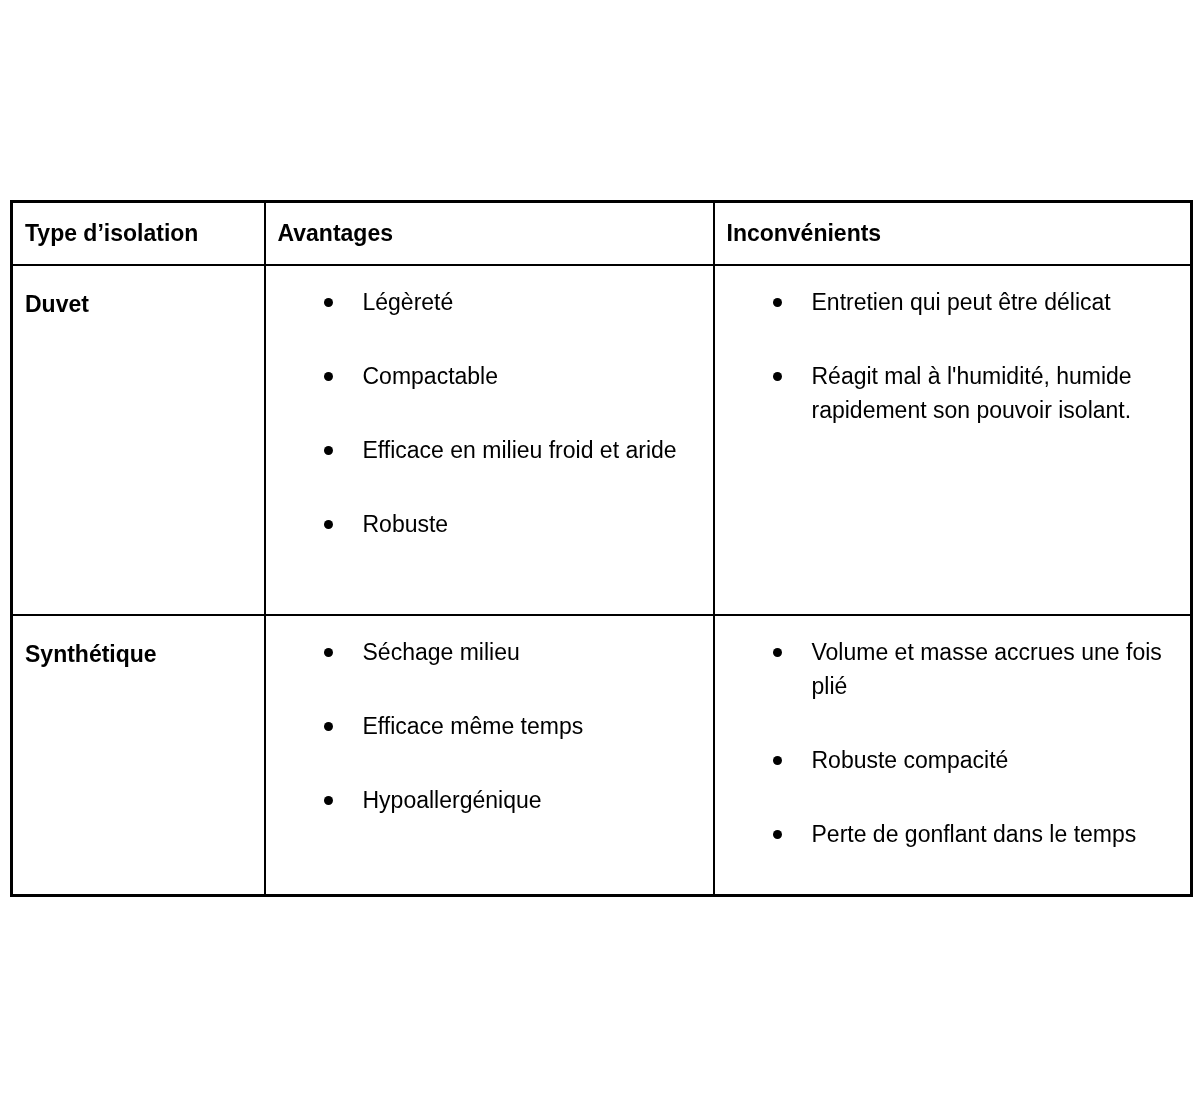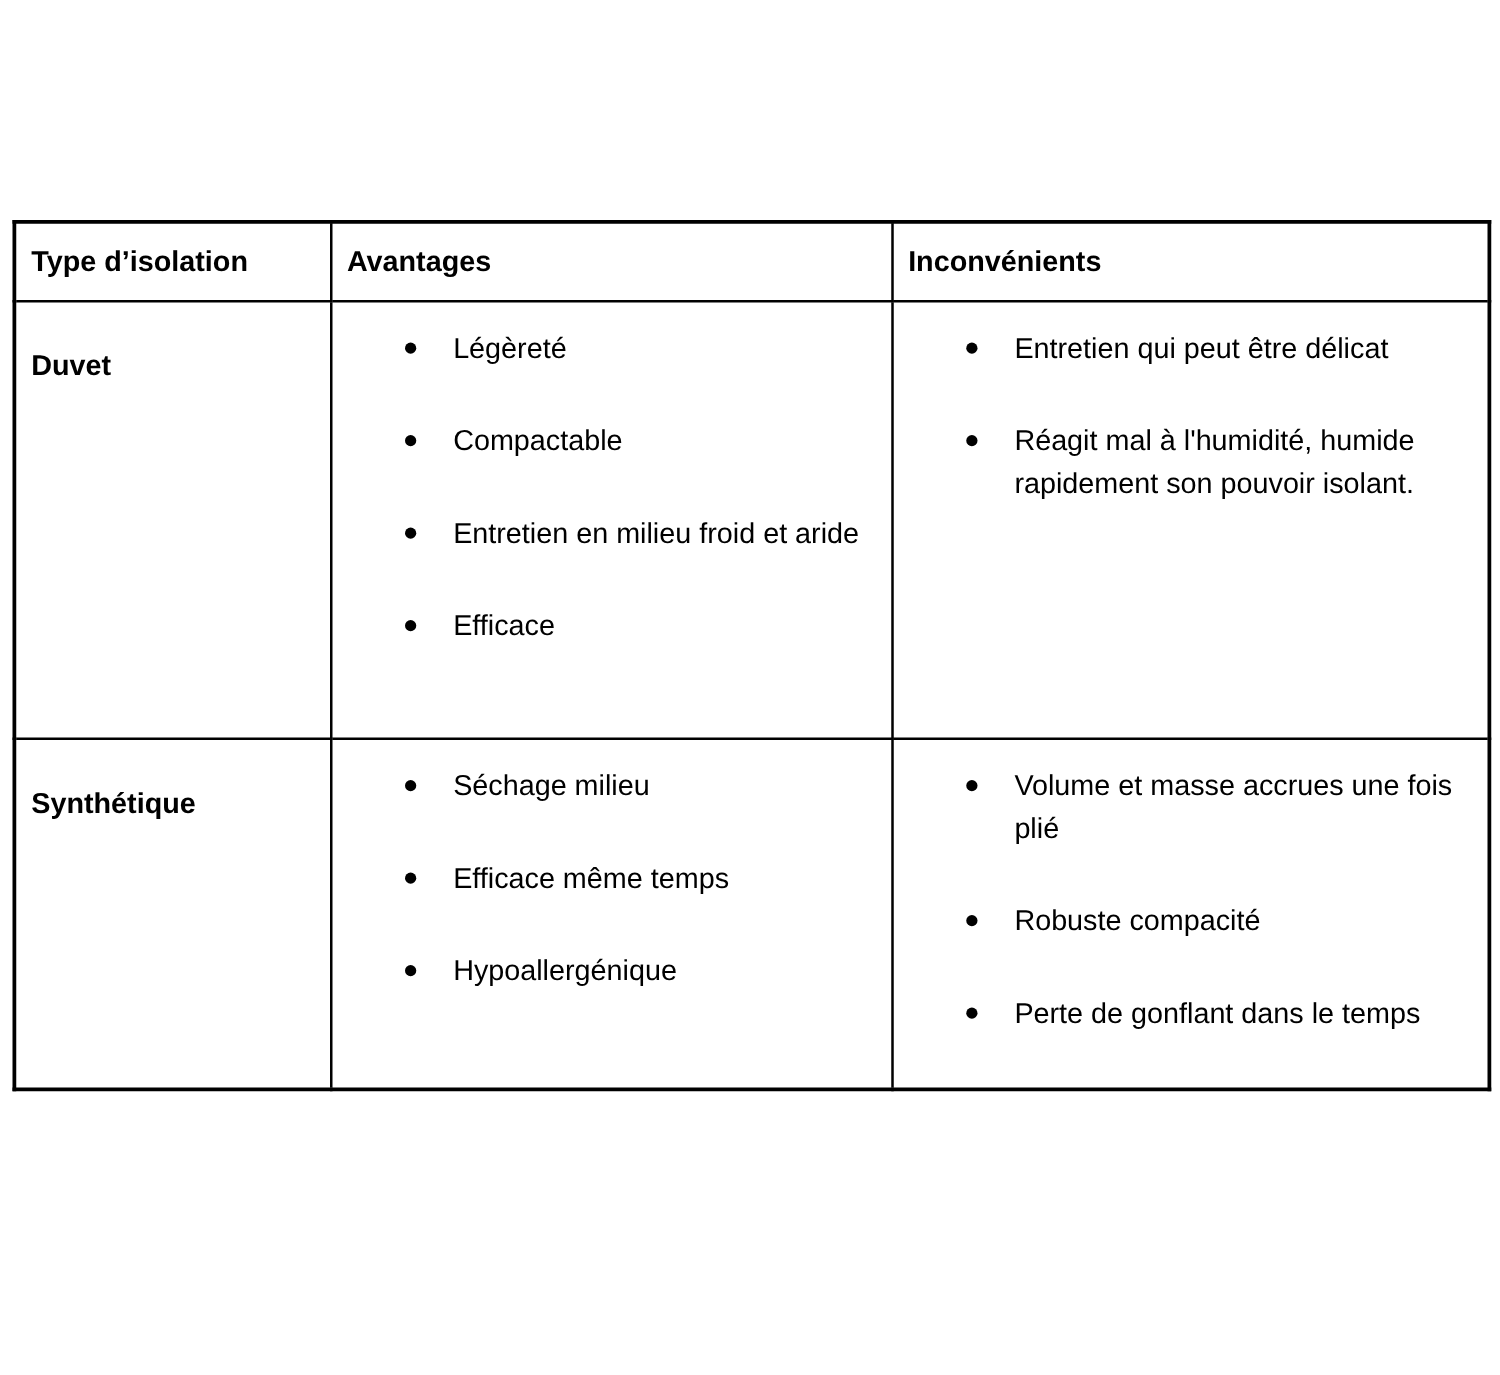--- a/index.html
+++ b/index.html
@@ -16,21 +16,21 @@
     position: relative;
     width: 1200px;
     height: 1100px;
     background: #ffffff;
     overflow: hidden;
   }
 
   table.comparison {
     position: absolute;
     left: 10px;
-    top: 176px;
+    top: 200px;
     width: 1180px;
     border-collapse: collapse;
     table-layout: fixed;
     border: 3px solid #000000;
   }
 
   table.comparison th,
   table.comparison td {
     border: 2px solid #000000;
     font-size: 23px;
@@ -41,21 +41,21 @@
 
   table.comparison th {
     font-weight: bold;
     height: 63px;
     padding: 0 14px 0 12px;
     vertical-align: middle;
   }
 
   td.type-cell {
     font-weight: bold;
-    padding: 33px 12px 0 12px;
+    padding: 21px 12px 0 12px;
   }
 
   tr.row-duvet td { height: 350px; }
   tr.row-synthetique td { height: 281px; }
 
   td.list-cell {
     padding: 19px 15px 0 0;
   }
 
   ul.bullet-list {
@@ -101,22 +101,22 @@
         <th>Inconvénients</th>
       </tr>
     </thead>
     <tbody>
       <tr class="row-duvet">
         <td class="type-cell">Duvet</td>
         <td class="list-cell">
           <ul class="bullet-list">
               <li class="bullet-item">Légèreté</li>
               <li class="bullet-item">Compactable</li>
-              <li class="bullet-item">Entretien en milieu froid et aride</li>
-              <li class="bullet-item">Efficace</li>
+              <li class="bullet-item">Efficace en milieu froid et aride</li>
+              <li class="bullet-item">Robuste</li>
             </ul>
         </td>
         <td class="list-cell">
           <ul class="bullet-list">
               <li class="bullet-item">Entretien qui peut être délicat</li>
               <li class="bullet-item">Réagit mal à l'humidité, humide rapidement son pouvoir isolant.</li>
             </ul>
         </td>
       </tr>
       <tr class="row-synthetique">

